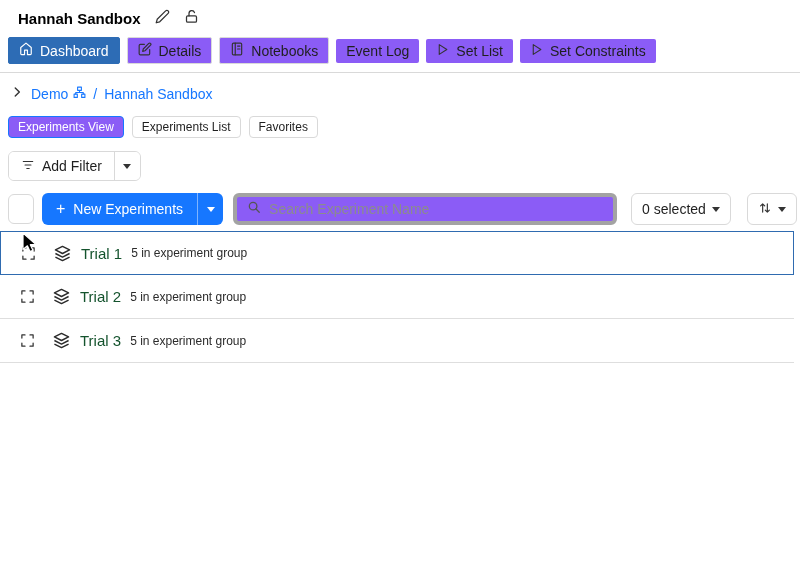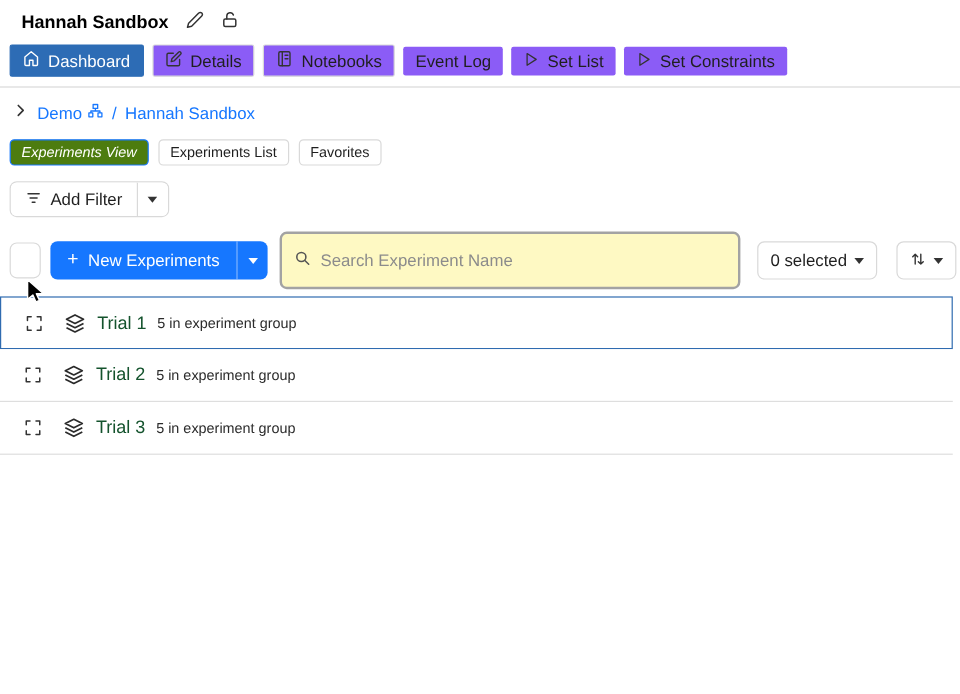--- a/index.html
+++ b/index.html
@@ -22,35 +22,35 @@
   .tab svg { flex:none; }
 
   
   .breadcrumb { display:flex; align-items:center; gap:7px; padding:12px 0 0 10px; font-size:14px; }
   .breadcrumb .link { color:#1677ff; cursor:pointer; display:inline-flex; align-items:center; gap:5px; }
   .breadcrumb .sep { color:#1677ff; }
 
   
   .view-tabs { display:flex; gap:8px; padding:14px 0 0 8px; }
   .pill { font-size:12px; padding:3px 9px; border-radius:4px; border:1px solid #d9d9d9; background:#fff; color:#1f1f1f; cursor:pointer; white-space:nowrap; }
-  .pill.active { background:#4d7c0f; border-color:#1677ff; color:#fff;font-style:italic; }
+  .pill.active { background:#8b5cf6; border-color:#1677ff; color:#fff; }
 
   
   .filter-row { display:flex; padding:13px 0 0 8px; }
   .split { display:flex; align-items:stretch; border:1px solid #d9d9d9; border-radius:6px; overflow:hidden; background:#fff; height:30px; }
   .split .main { display:flex; align-items:center; gap:7px; padding:0 12px; font-size:14px; background:#fff; border:none; cursor:pointer; color:#1f1f1f; }
   .split .caret-part { display:flex; align-items:center; justify-content:center; width:26px; border:none; border-left:1px solid #d9d9d9; background:#fff; cursor:pointer; }
 
   
   .toolbar { display:flex; align-items:center; padding:12px 0 0 8px; }
   .select-box { flex:none; width:26px; height:30px; border:1px solid #d9d9d9; border-radius:6px; background:#fff; cursor:pointer; }
   .new-exp { flex:none; display:flex; align-items:stretch; height:32px; margin-left:8px; border-radius:6px; overflow:hidden; background:#1677ff; }
   .new-exp .main { display:flex; align-items:center; gap:8px; padding:0 14px; font-size:14px; color:#fff; background:transparent; border:none; cursor:pointer; }
   .new-exp .caret-part { display:flex; align-items:center; justify-content:center; width:26px; border:none; border-left:1px solid rgba(255,255,255,0.45); background:transparent; cursor:pointer; }
-  .search { flex:none; width:384px; display:flex; align-items:center; gap:8px; height:48px; margin-left:10px; border:2px solid #a3a3a3; border-radius:6px; padding:0 10px; background:#fef9c3; }
+  .search { flex:none; width:384px; display:flex; align-items:center; gap:8px; height:32px; margin-left:10px; border:4px solid #a3a3a3; border-radius:6px; padding:0 10px; background:#8b5cf6; }
   .search input { border:none; outline:none; flex:1; font-size:14px; font-family:"Liberation Sans",sans-serif; color:#1f1f1f; background:transparent; }
   .search input::placeholder { color:#8c8c8c; }
   .tb-btn { flex:none; display:flex; align-items:center; gap:6px; height:32px; padding:0 10px; border:1px solid #d9d9d9; border-radius:6px; background:#fff; font-size:14px; color:#1f1f1f; cursor:pointer; white-space:nowrap; }
   .tb-btn.ml { margin-left:14px; }
   .tb-btn.ml2 { margin-left:16px; }
 
   
   .rows { margin:6px 6px 0 0; }
   .exp-row { display:flex; align-items:center; height:44px; padding-left:20px; border-bottom:1px solid #dedede; background:#fff; cursor:pointer; }
   .exp-row.selected { border:1px solid #2f6bb0; }

